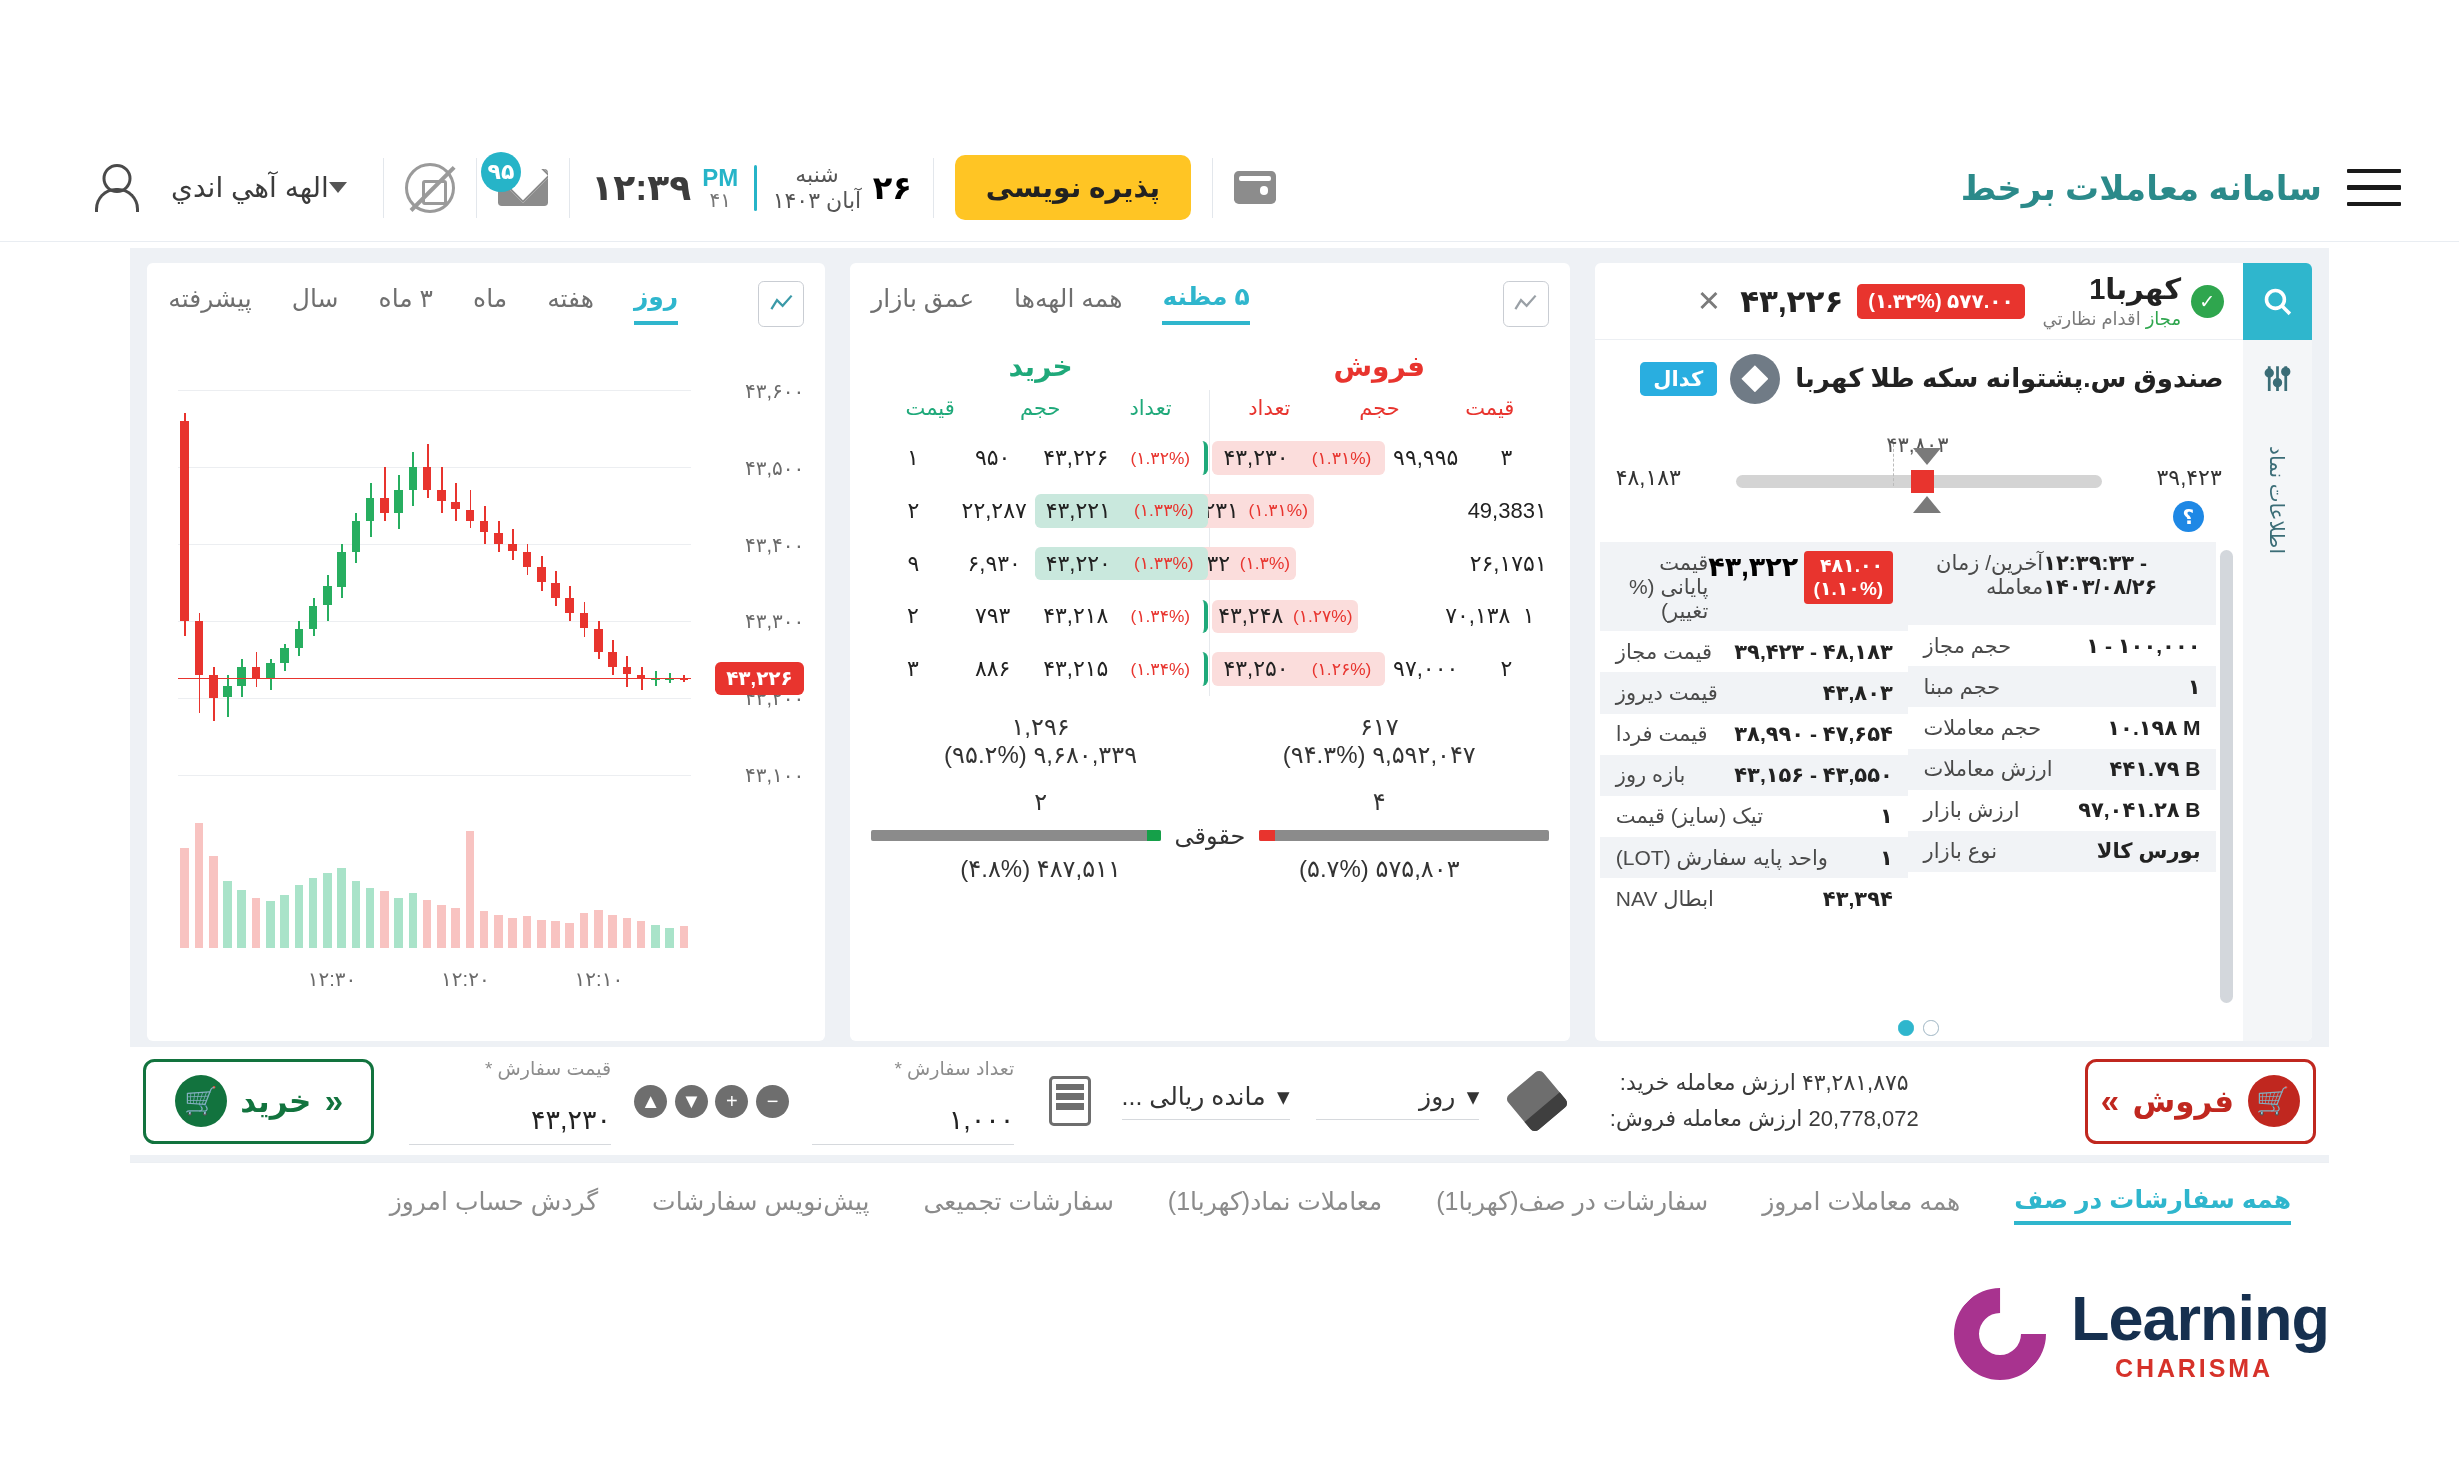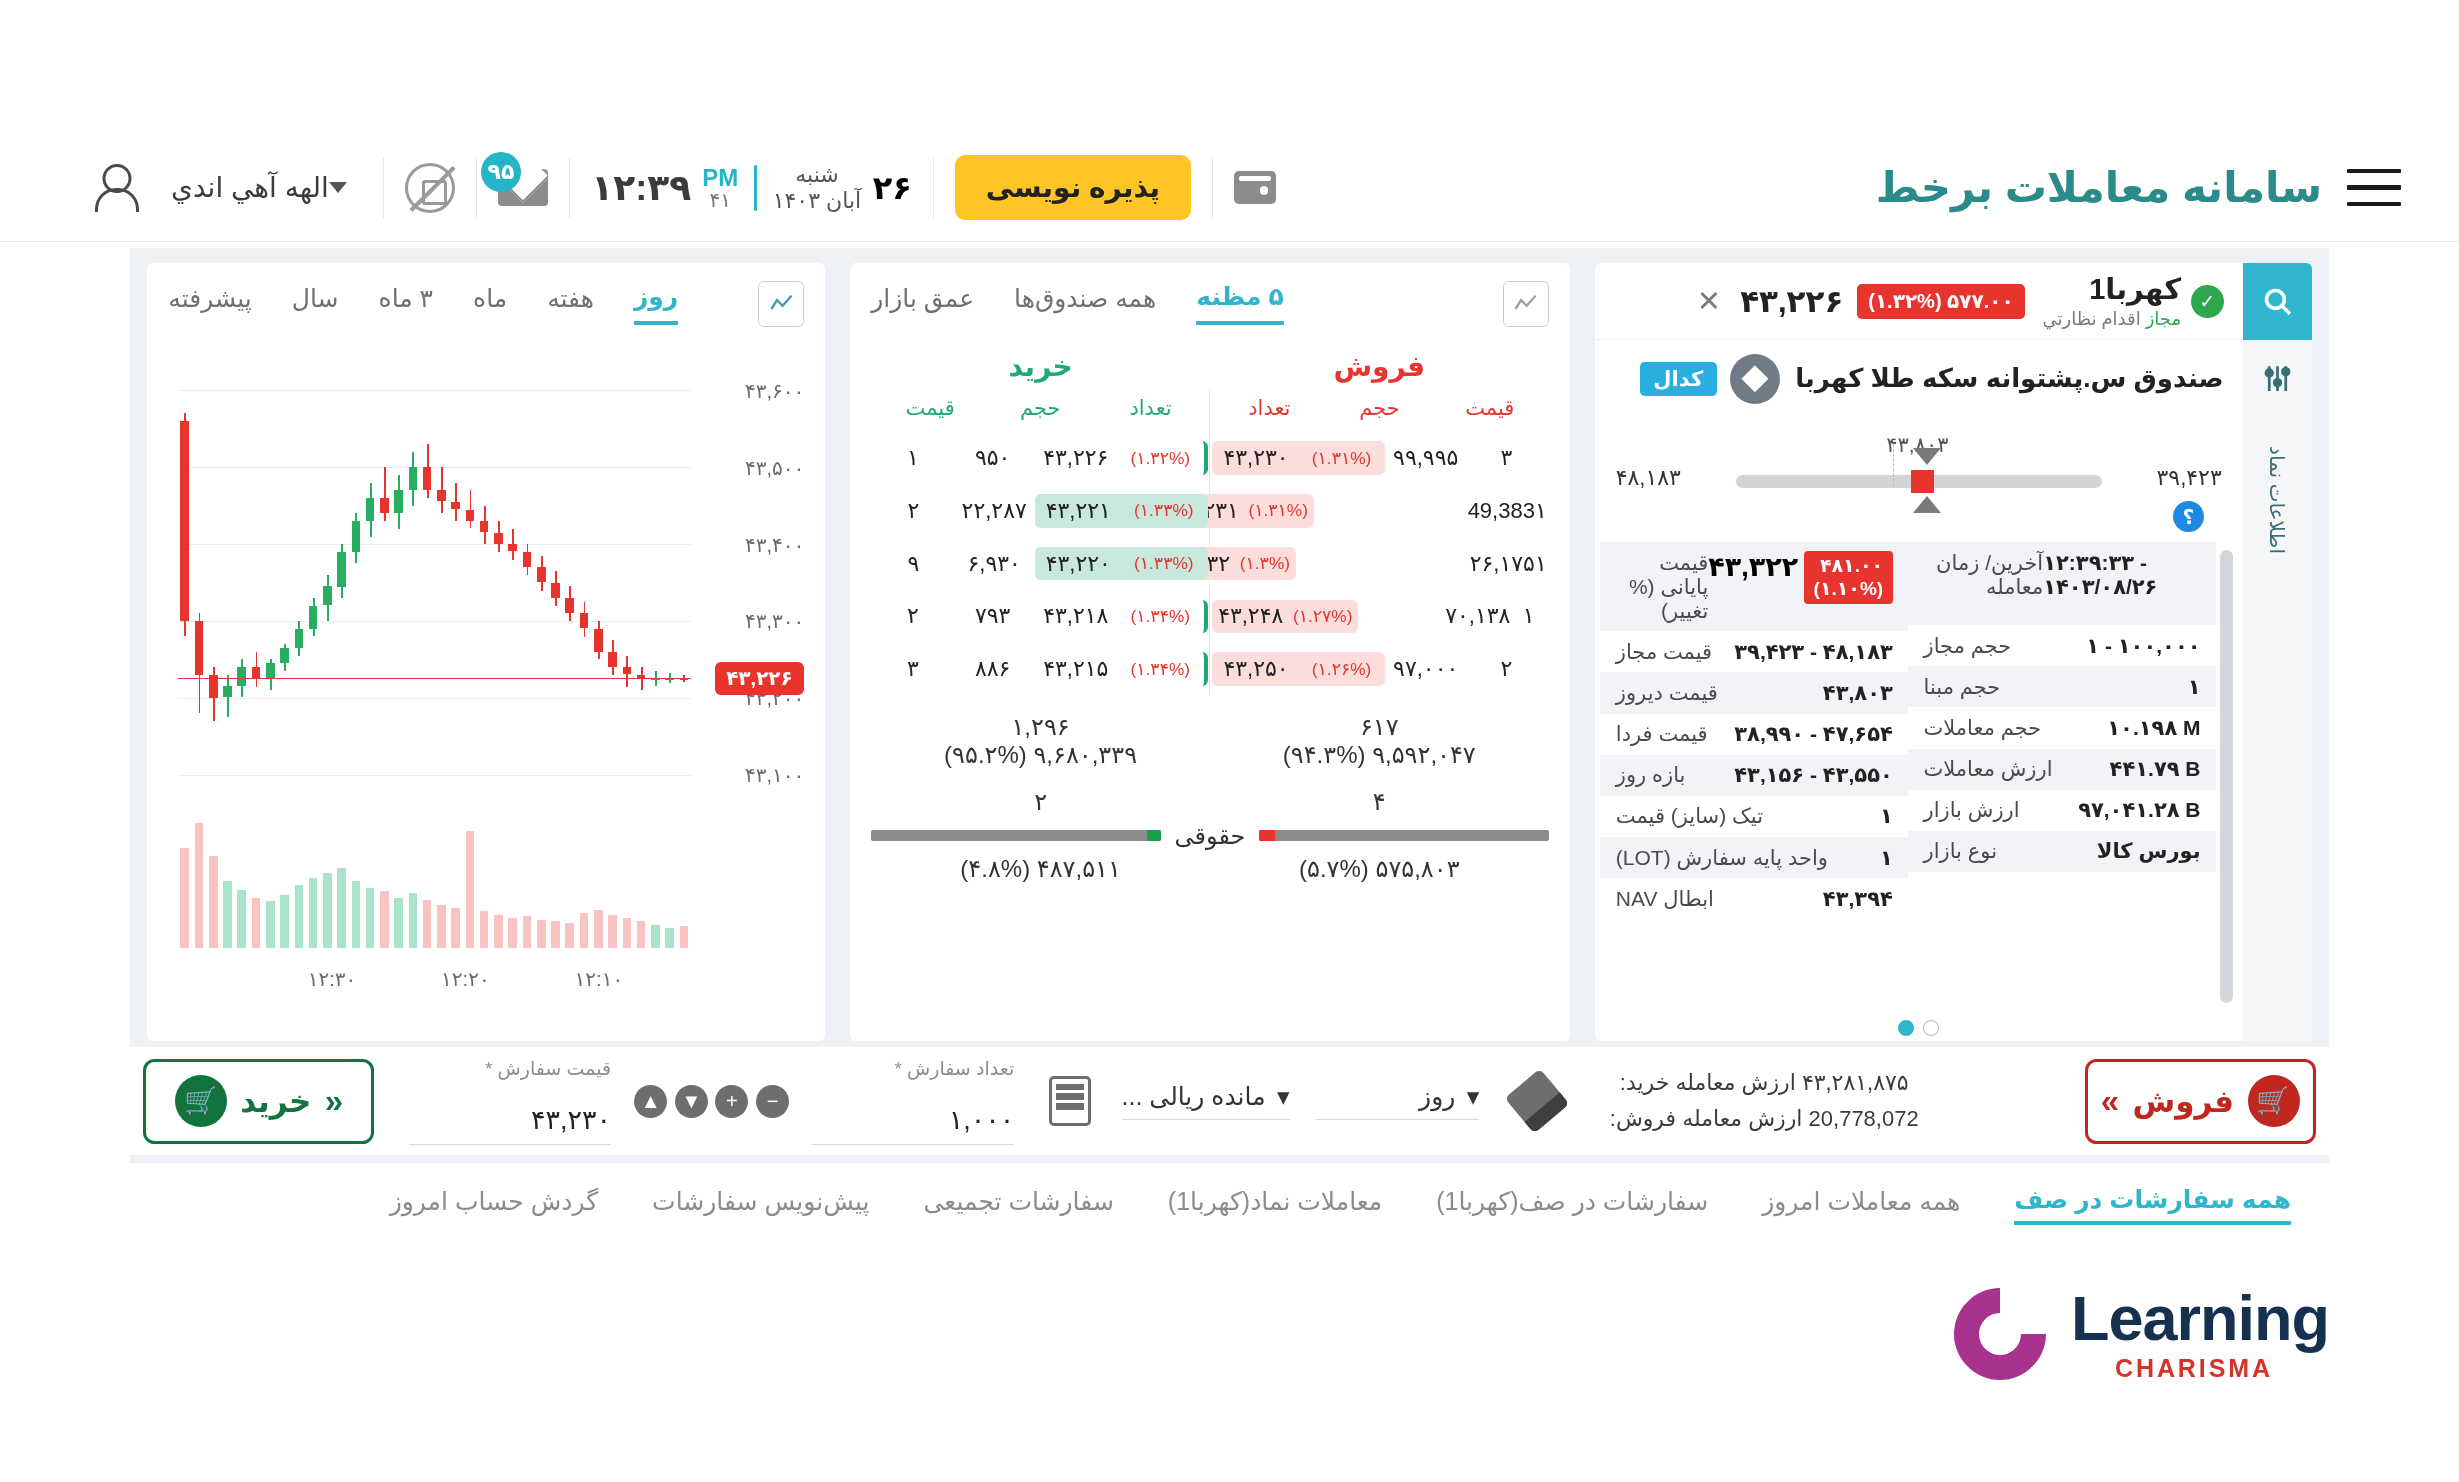--- a/index.html
+++ b/index.html
@@ -12,21 +12,21 @@
   .page { position: relative; width: 2459px; height: 1482px; background:#fff; }
 
   
   .topbar {
     position: absolute; top: 134px; right: 0; left: 0; height: 108px;
     background: #ffffff; display: flex; align-items: center;
     padding: 0 58px 0 96px; border-bottom: 1px solid #e9edf2;
   }
   .hamburger { width: 54px; height: 38px; display:flex; flex-direction:column; justify-content:space-between; cursor:pointer; }
   .hamburger span { display:block; height:4.8px; background:#1a1a1a; border-radius:1px; }
-  .brand-title { color:#2b8a8a; font-size:42px; font-weight:bold; margin-right:25px; letter-spacing:0; }
+  .brand-title { color:#2b8a8a; font-size:34px; font-weight:bold; margin-right:25px; letter-spacing:0; }
   .topbar-spacer { flex:1; }
   .tb-sep { width:1px; height:60px; background:#e3e7ec; margin:0 21px; }
   .tb-item { display:flex; align-items:center; }
   .wallet-icon { width:42px; height:33px; background:#8c8c8c; border-radius:4.8px; position:relative; }
   .wallet-icon::after { content:""; position:absolute; right:7.7px; top:15.4px; width:8.6px; height:8.6px; background:#fff; border-radius:50%; }
   .wallet-icon::before { content:""; position:absolute; left:4.8px; right:4.8px; top:4.8px; height:4.8px; background:#fff; border-radius:1.9px; }
   .pill-yellow {
     background:#ffc524; color:#222; font-size:28px; font-weight:bold;
     padding:16.3px 31px; border-radius:10px; white-space:nowrap; cursor:pointer;
   }
@@ -392,21 +392,21 @@
 
       <div class="book-panel">
         <div class="tabs-row" id="obTabs">
           <div class="mini-chart-btn">
             <svg viewBox="0 0 24 24" width="27" height="27" fill="none" stroke="#9aa0a6" stroke-width="2">
                 <polyline points="3,17 8,9 13,14 21,5"></polyline>
               </svg>
           </div>
           <div class="tabs-spacer"></div>
         <div class="tab active">۵ مظنه</div>
-            <div class="tab">همه صندوق‌ها</div>
+            <div class="tab">همه الهه‌ها</div>
             <div class="tab">عمق بازار</div>
           </div>
 
         <div class="bs-head">
           <div class="bs-col bs-sell">فروش</div>
           <div class="bs-col bs-buy">خرید</div>
         </div>
 
         <div class="book-table">
           <div class="half sell">

